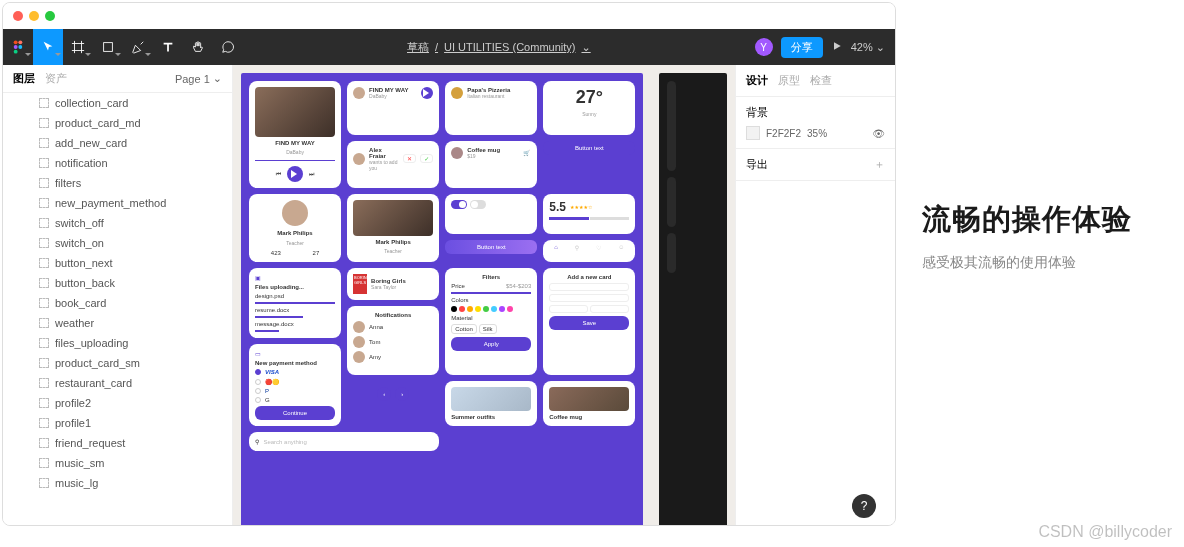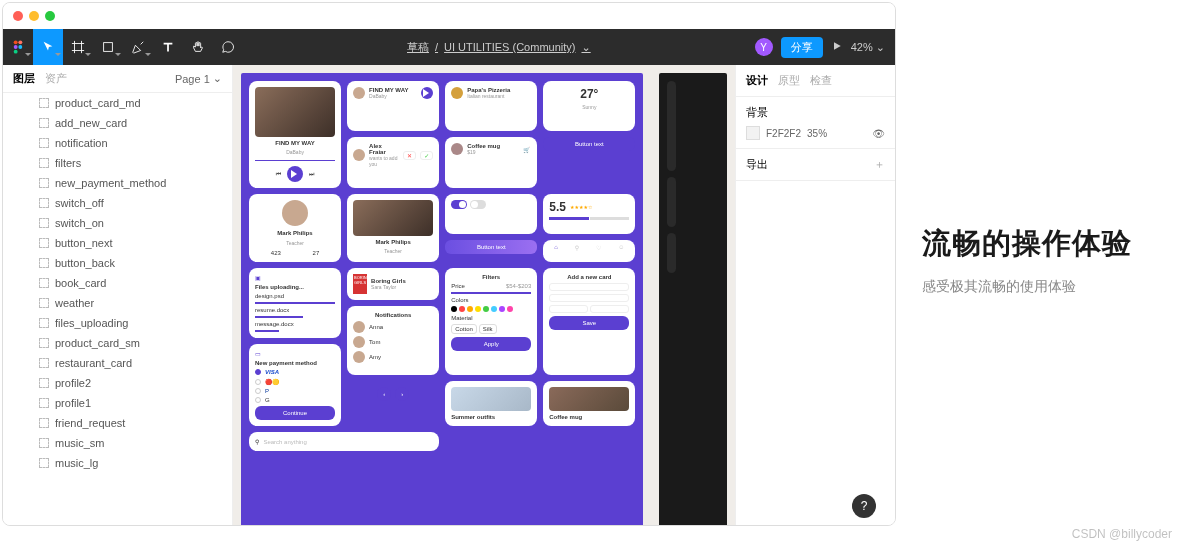--- a/index.html
+++ b/index.html
@@ -48,24 +48,24 @@
 .colors-row span { width:6px; height:6px; border-radius:50%; }
 .right-panel { width:160px; border-left:1px solid #eee; background:#fff; font-size:11px; }
 .rp-tabs { display:flex; gap:10px; padding:8px 10px; border-bottom:1px solid #eee; }
 .rp-tabs span.active { font-weight:600; } .rp-tabs span:not(.active){color:#aaa;}
 .rp-section { padding:8px 10px; border-bottom:1px solid #eee; }
 .rp-label { font-size:11px; margin-bottom:6px; }
 .bg-row { display:flex; align-items:center; gap:6px; font-size:10px; color:#666; }
 .color-swatch { width:14px; height:14px; background:#f2f2f2; border:1px solid #ddd; }
 .eye-ic { margin-left:auto; }
 .marketing { flex:1; padding:200px 20px 0 24px; }
-.marketing h1 { font-size:29px; font-weight:700; color:#1a1a1a; letter-spacing:1px;margin-top:24px; }
+.marketing h1 { font-size:29px; font-weight:700; color:#1a1a1a; letter-spacing:1px; }
 .marketing p { font-size:14px; color:#888; margin-top:14px; }
 .help-btn { position:absolute; width:24px; height:24px; border-radius:50%; background:#333; color:#fff; display:flex; align-items:center; justify-content:center; font-size:12px; left:852px; top:494px; }
-.watermark { position:absolute; right:12px; bottom:6px; font-size:12px; color:rgba(0,0,0,0.25); }
+.watermark { position:absolute; right:12px; bottom:6px; font-size:16px; color:rgba(0,0,0,0.25); }
 </style>
 </head>
 <body>
 
 <div class="figma-window">
   <div class="mac-dots">
     <span class="dot-r"></span>
     <span class="dot-y"></span>
     <span class="dot-g"></span>
   </div>
@@ -141,20 +141,24 @@
           <span>资产</span>
         </div>
         <div class="page-sel">
             <span>Page 1</span>
             <span>⌄</span>
           </div>
       </div>
       <div class="layers" id="layers-list">
           <div class="layer-row">
             <span class="layer-ic"></span>
+            <span>collection_card</span>
+          </div>
+          <div class="layer-row">
+            <span class="layer-ic"></span>
             <span>product_card_md</span>
           </div>
           <div class="layer-row">
             <span class="layer-ic"></span>
             <span>add_new_card</span>
           </div>
           <div class="layer-row">
             <span class="layer-ic"></span>
             <span>notification</span>
           </div>
@@ -252,21 +256,21 @@
         <div class="card sm">
           <div class="list-row">
               <div class="av" style="background:#d4a03c"></div>
               <div>
                 <div style="font-weight:700">Papa's Pizzeria</div>
                 <div style="font-size:5px;color:#999">Italian restaurant</div>
               </div>
             </div>
         </div>
         <div class="card sm" style="text-align:center">
-          <div style="font-size:12px;font-weight:700">27°</div>
+          <div style="font-size:18px;font-weight:700">27°</div>
           <div style="font-size:5px;color:#999">Sunny</div>
         </div>
 
         <div class="card sm">
           <div class="list-row">
               <div class="av"></div>
               <div style="flex:1">
                 <div style="font-weight:700">Alex Fraiar</div>
                 <div style="font-size:5px;color:#999">wants to add you</div>
               </div>

